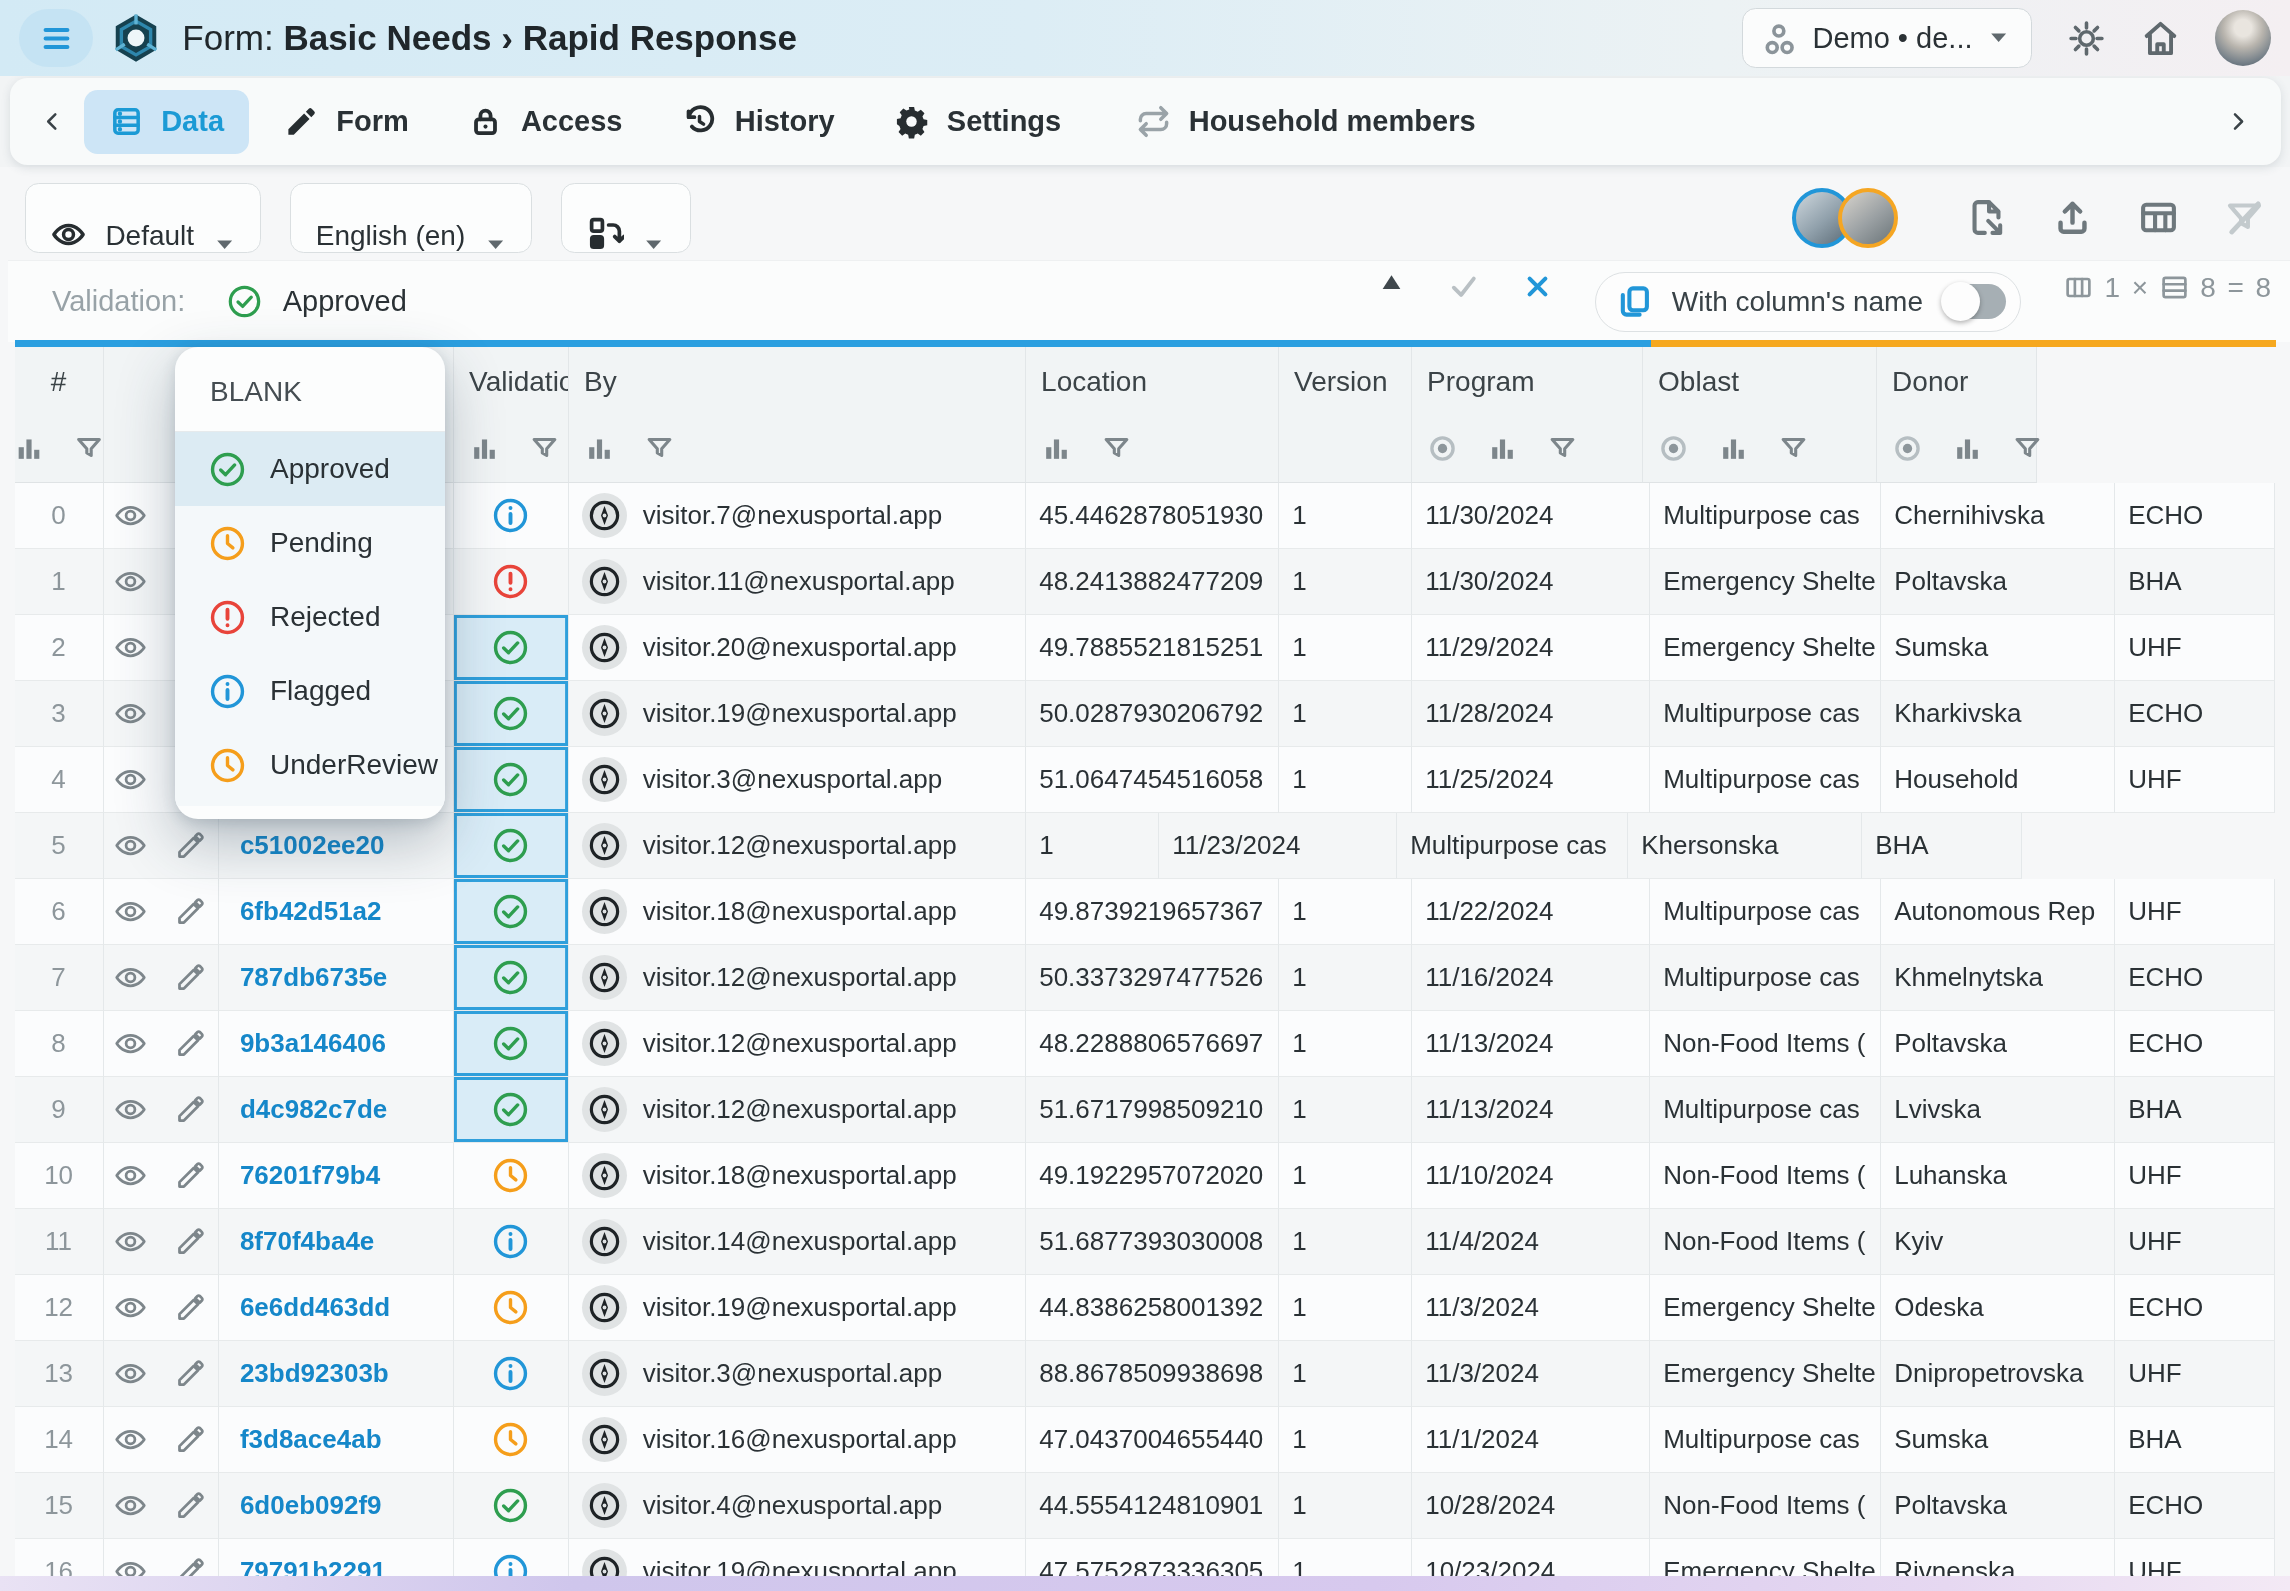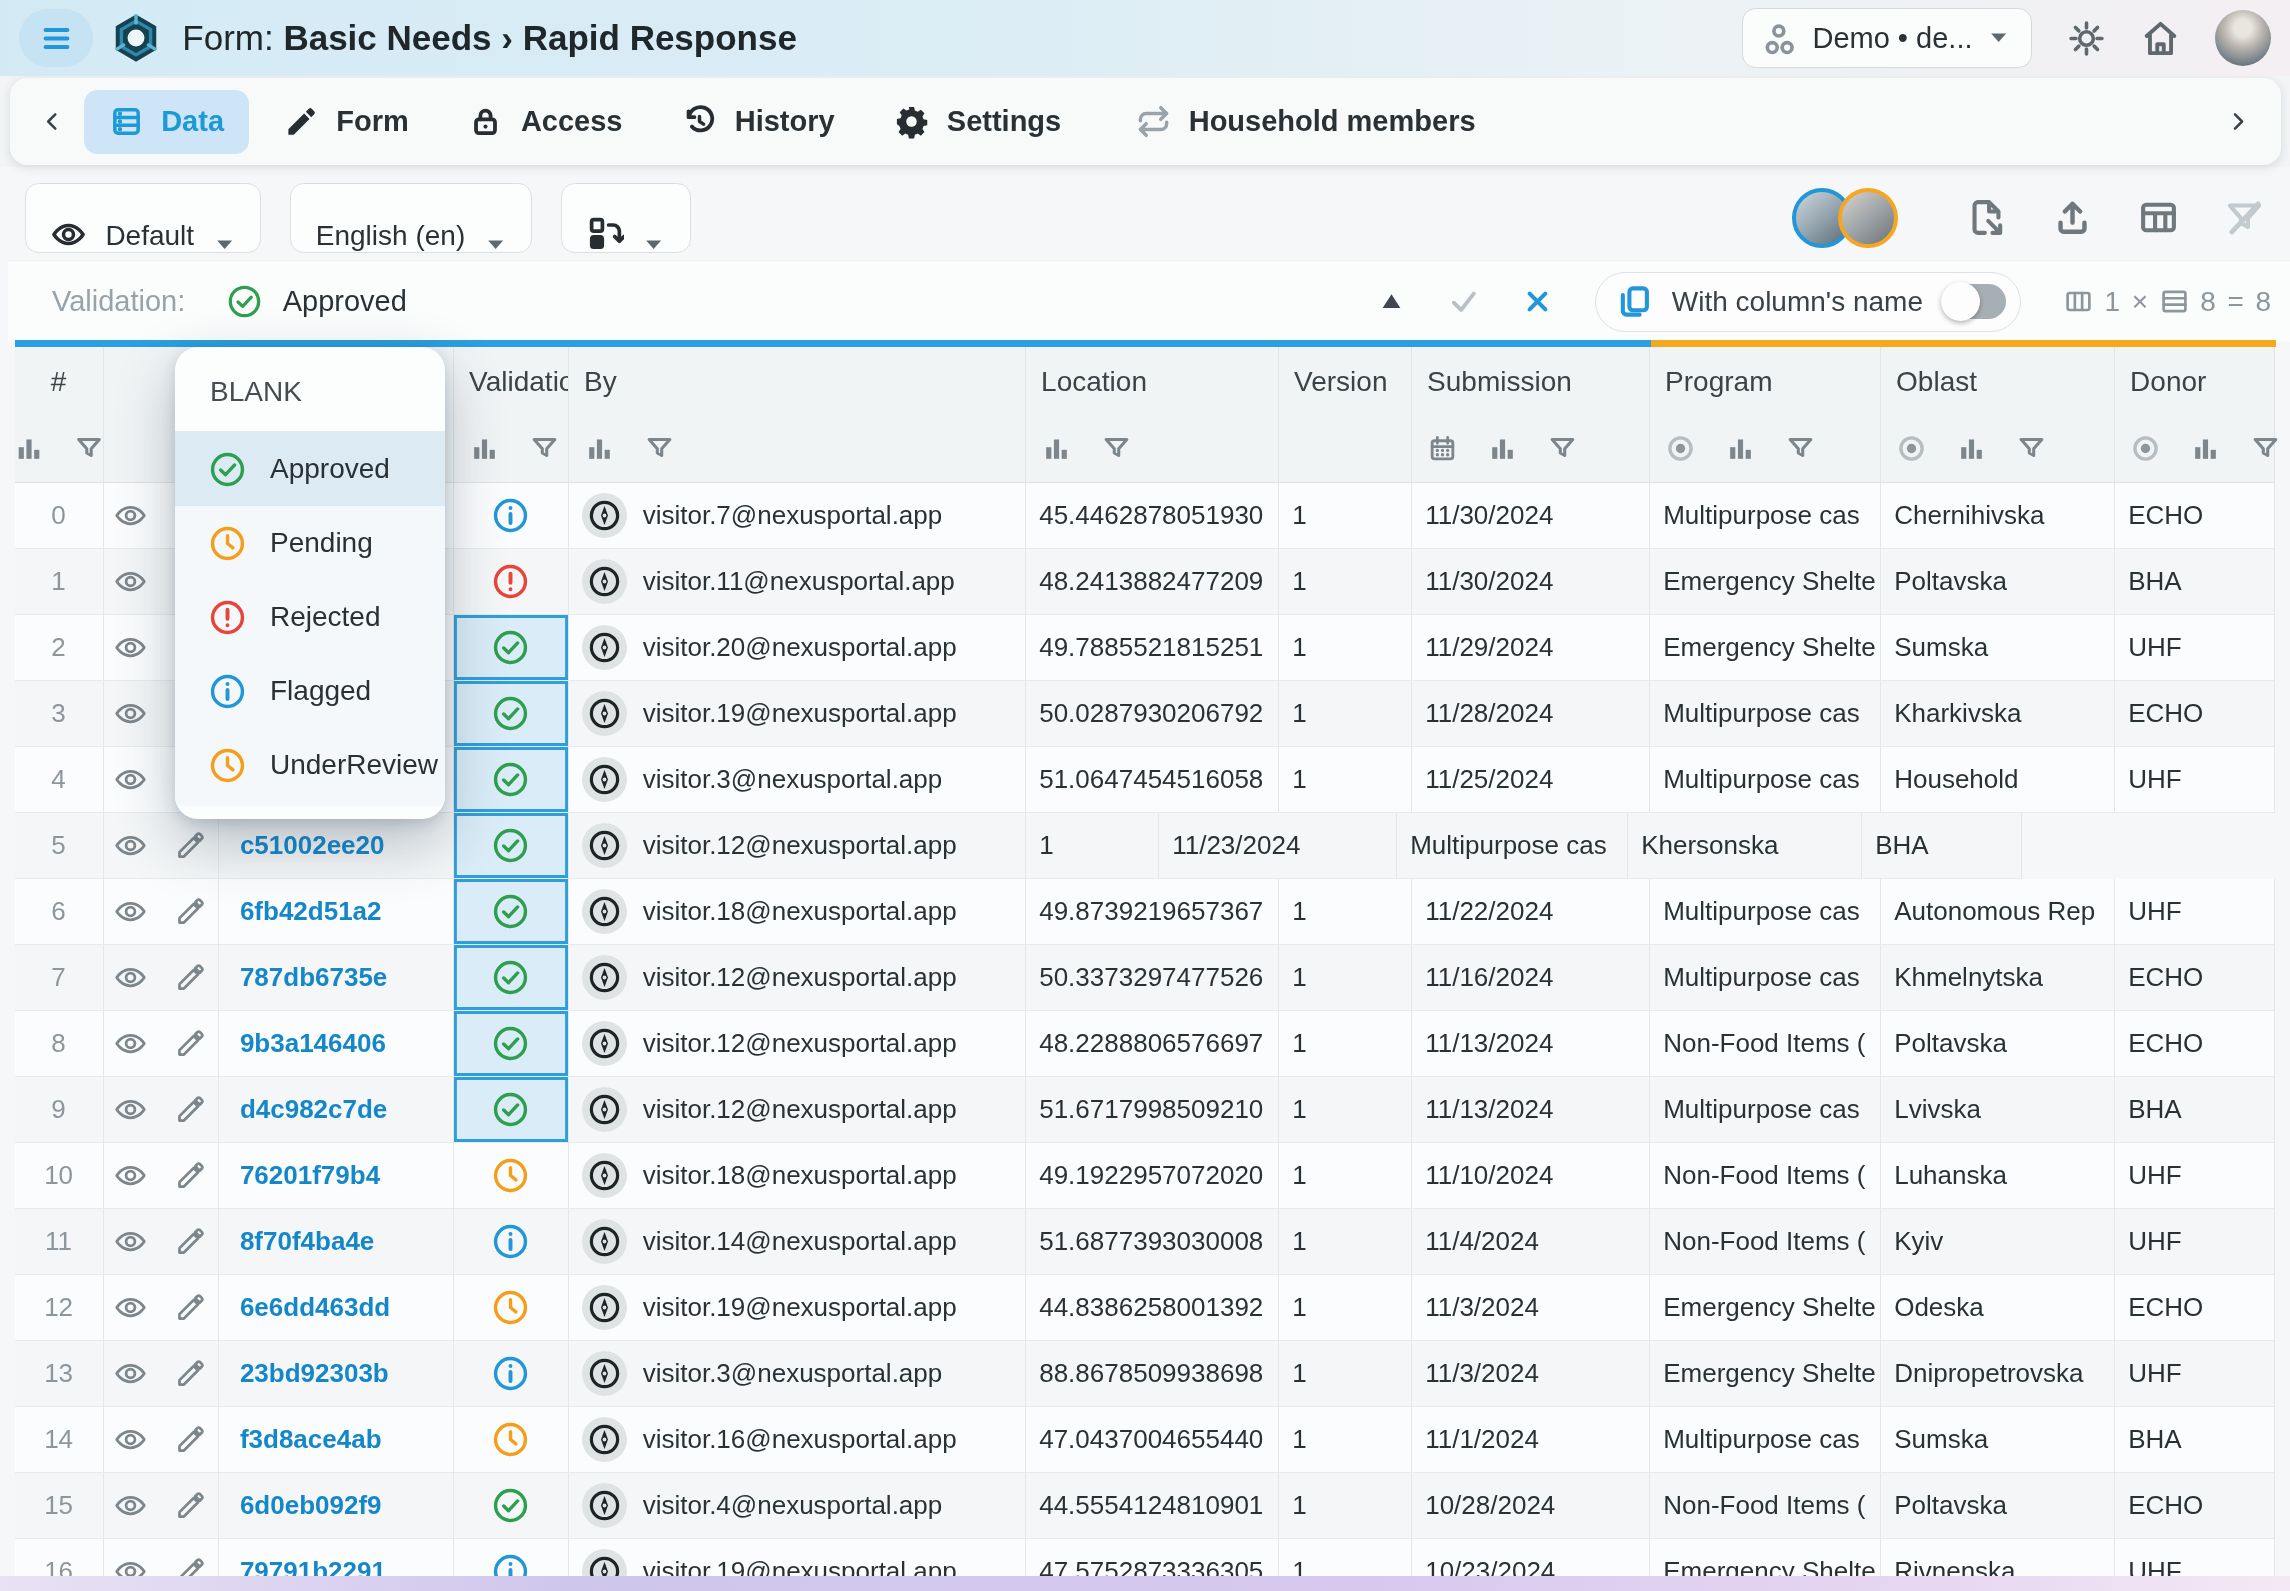--- a/index.html
+++ b/index.html
@@ -67,21 +67,21 @@
 
   
   .filterbar { position:absolute; top:93px; left:8px; width:2290px; height:82px;
     background:#fbfcfc; border-top:1px solid #eef0f1; display:flex; align-items:center;
     padding:0 27px 0 44px; }
   .fb-label { font-size:29px; color:#98a2a7; margin-right:41px; }
   .fb-status { display:flex; align-items:center; gap:19.4px; }
   .st-ic { width:37px; height:37px; }
   .fb-value { font-size:29px; color:#2a3135; font-weight:500; }
   .filterbar .spacer { flex:1; }
-  .fb-right { display:flex; align-items:center; gap:43px; }
+  .fb-right { display:flex; align-items:flex-start; gap:43px; }
   .i-collapse { width:25px; height:21.3px; cursor:pointer; }
   .i-checkthin { width:33px; height:29px; cursor:pointer; }
   .i-xclear { width:29px; height:29px; cursor:pointer; }
   .fb-pill { height:60px; border:1.9px solid #dde1e3; border-radius:31px; background:#fdfdfd;
     display:flex; align-items:center; gap:19.4px; padding:0 13.6px 0 21.3px; cursor:pointer; }
   .i-copy { width:35px; height:35px; }
   .fb-pill .label { font-size:28px; color:#394247; white-space:nowrap; }
   .toggle { width:64px; height:35px; border-radius:17.5px; background:#a6afb4; position:relative; }
   .toggle .knob { position:absolute; left:-1.9px; top:-1.9px; width:39px; height:39px; border-radius:50%;
     background:#fdfdfd; box-shadow:0 1.9px 4.9px rgba(0,0,0,.3); }
@@ -471,44 +471,20 @@
               <span class="icon h-ic">
                 <svg viewBox="0 0 24 24" fill="none" stroke="#7d868b" stroke-width="2.2" stroke-linecap="round" stroke-linejoin="round" style="display:block;width:100%;height:100%">
                   <path d="M4 5h16l-6.3 7.2v5.2l-3.4-1.9v-3.3L4 5z" stroke-width="2.4"></path>
                 </svg>
               </span>
             </div>
           </div>
           <div class="th" style="width: 133px;">
             <span class="h-label">Version</span>
           </div>
-          <div class="th" style="width: 238px;">
-            <span class="h-label">Submission</span>
-            <div class="h-icons">
-              <span class="icon h-ic">
-                <svg viewBox="0 0 24 24" fill="none" stroke="#7d868b" stroke-width="2.2" stroke-linecap="round" stroke-linejoin="round" style="display:block;width:100%;height:100%">
-                  <rect x="4" y="6" width="16" height="14" rx="1.8"></rect>
-                  <path d="M8 3.5V8M16 3.5V8M4 10.5h16"></path>
-                  <path d="M8 13.5h.01M12 13.5h.01M16 13.5h.01M8 16.8h.01M12 16.8h.01M16 16.8h.01" stroke-width="2.6"></path>
-                </svg>
-              </span>
-              <span class="icon h-ic">
-                <svg viewBox="0 0 24 24" style="display:block;width:100%;height:100%">
-                  <rect x="4" y="11" width="4" height="9" fill="#7d868b"></rect>
-                  <rect x="10" y="5" width="4" height="15" fill="#7d868b"></rect>
-                  <rect x="16" y="13" width="4" height="7" fill="#7d868b"></rect>
-                </svg>
-              </span>
-              <span class="icon h-ic">
-                <svg viewBox="0 0 24 24" fill="none" stroke="#7d868b" stroke-width="2.2" stroke-linecap="round" stroke-linejoin="round" style="display:block;width:100%;height:100%">
-                  <path d="M4 5h16l-6.3 7.2v5.2l-3.4-1.9v-3.3L4 5z" stroke-width="2.4"></path>
-                </svg>
-              </span>
-            </div>
-          </div>
           <div class="th" style="width: 231px;">
             <span class="h-label">Program</span>
             <div class="h-icons">
               <span class="icon h-ic">
                 <svg viewBox="0 0 24 24" fill="none" stroke="#7d868b" stroke-width="2.2" stroke-linecap="round" stroke-linejoin="round" style="display:block;width:100%;height:100%">
                   <circle cx="12" cy="12" r="8.2" stroke="#b6bec2" stroke-width="2.6"></circle>
                   <circle cx="12" cy="12" r="3.6" fill="#8d969b" stroke="none"></circle>
                 </svg>
               </span>
               <span class="icon h-ic">

